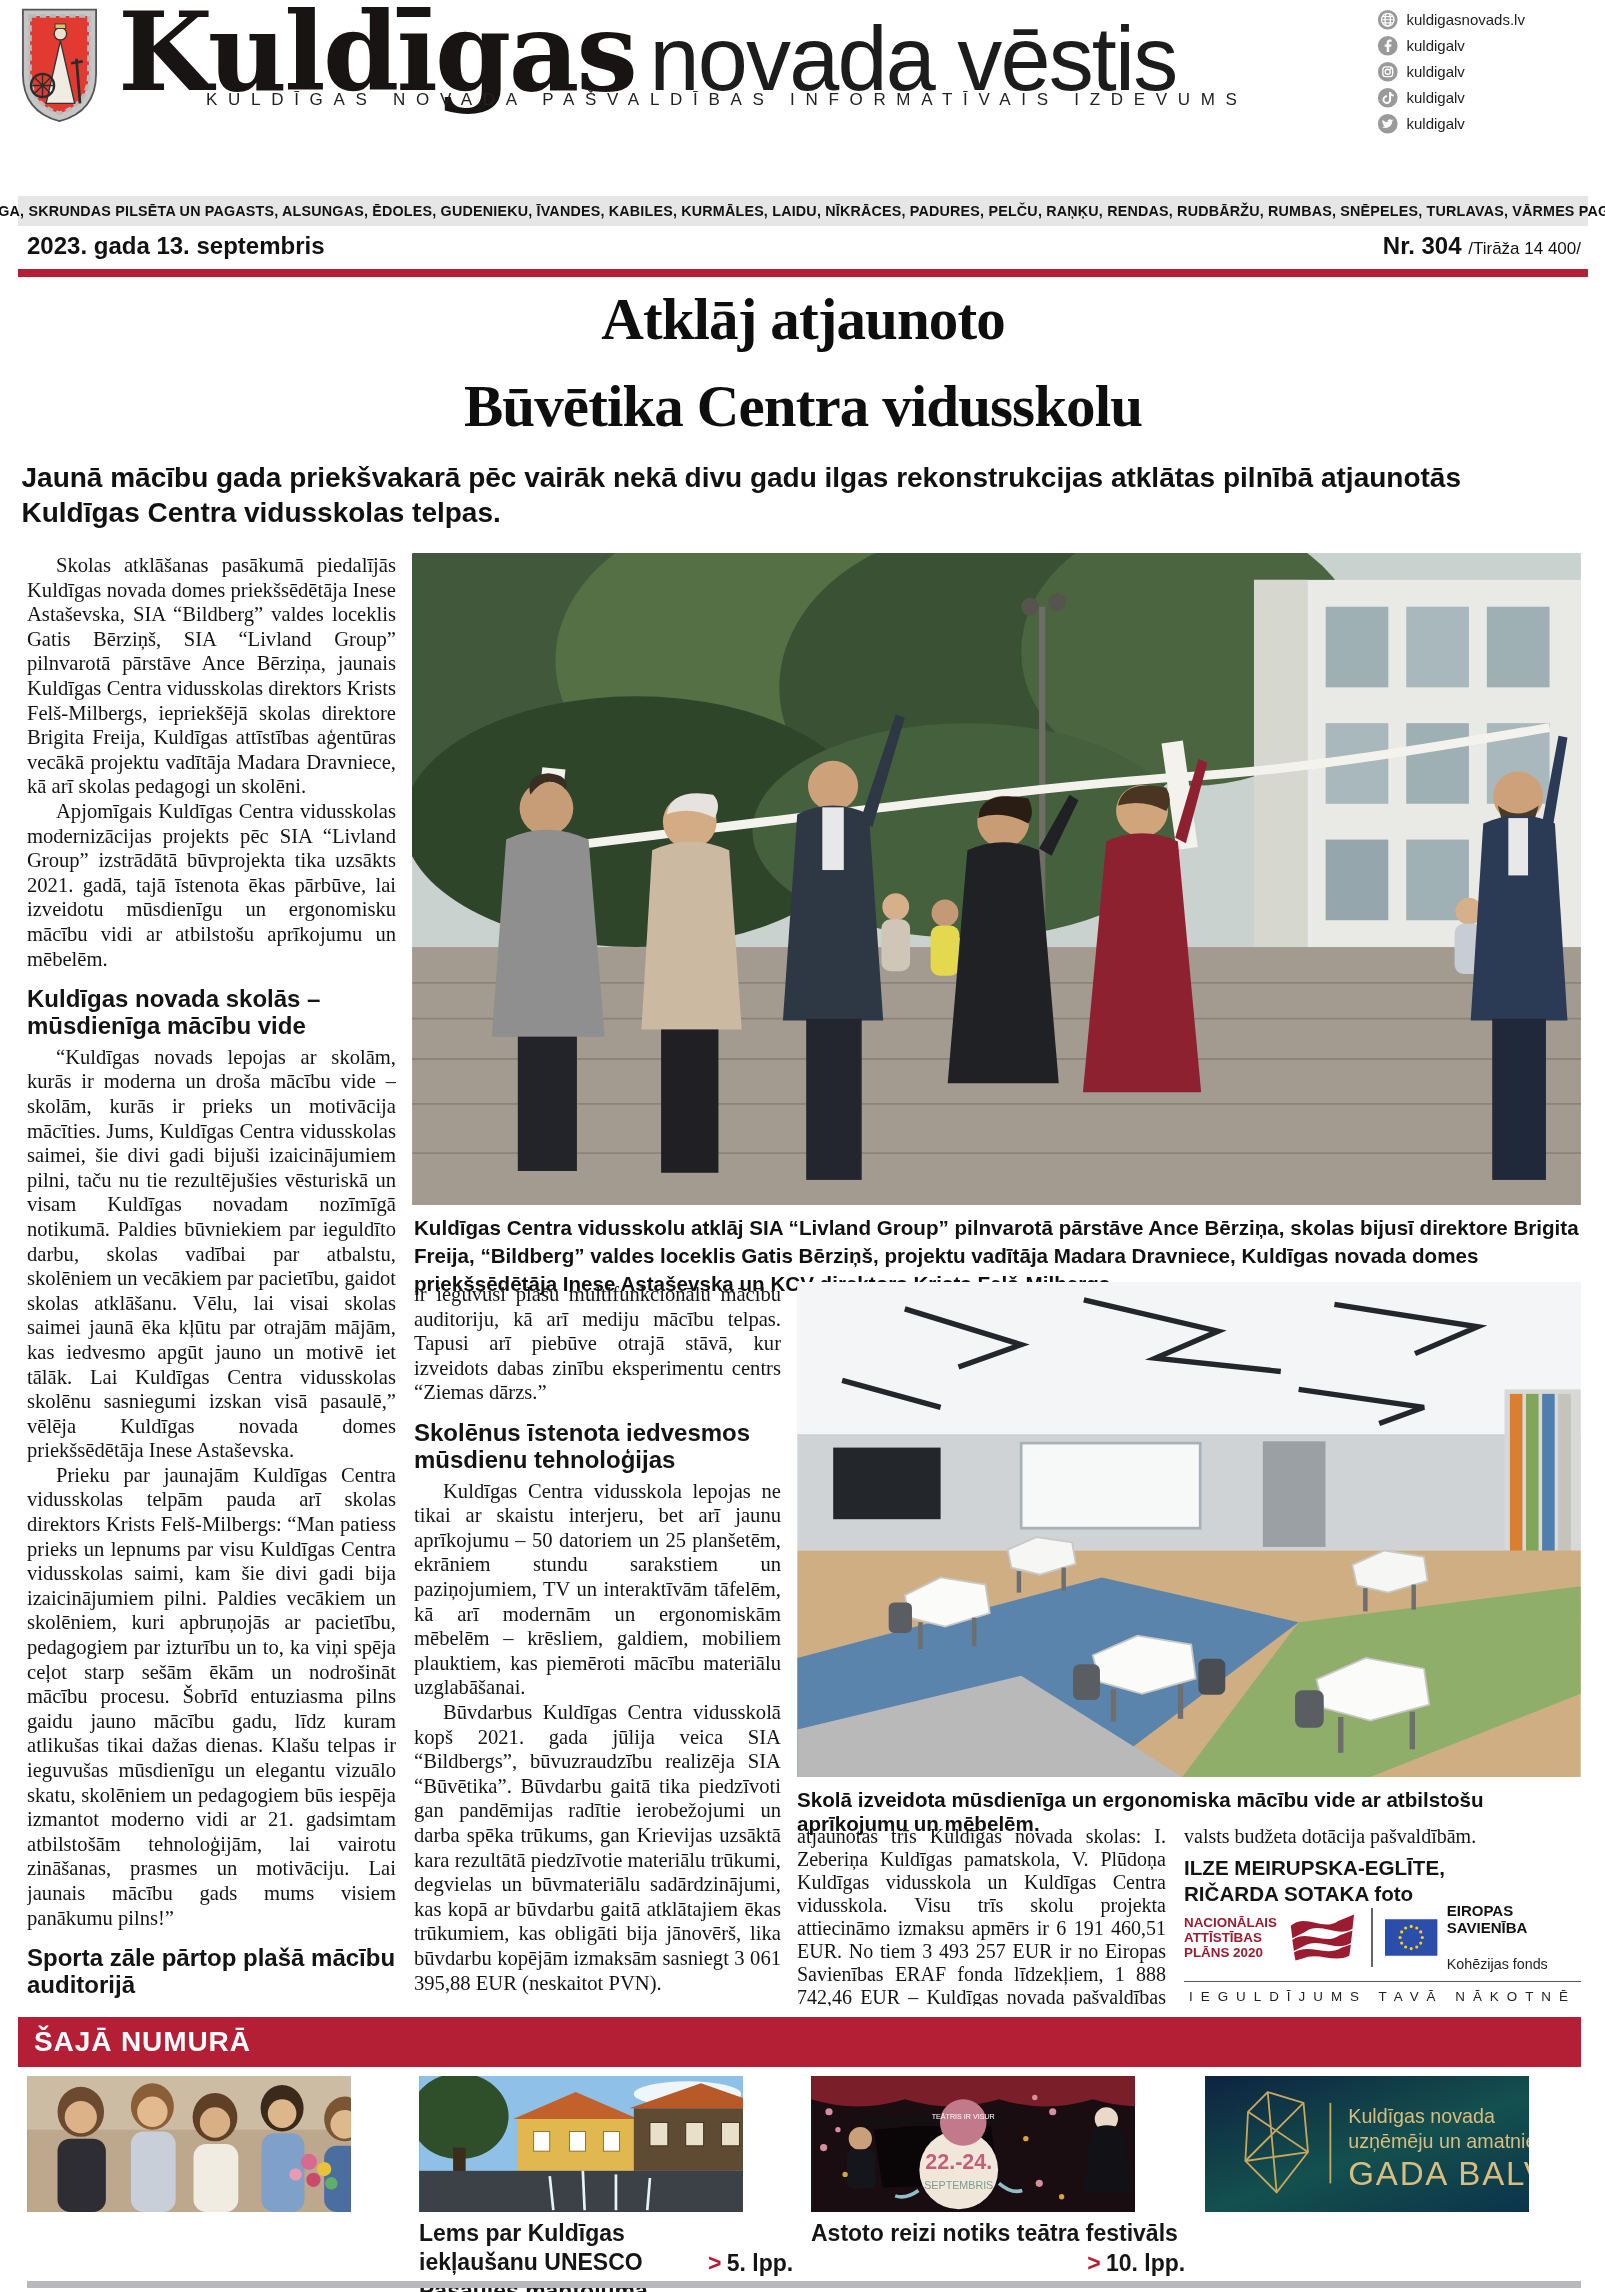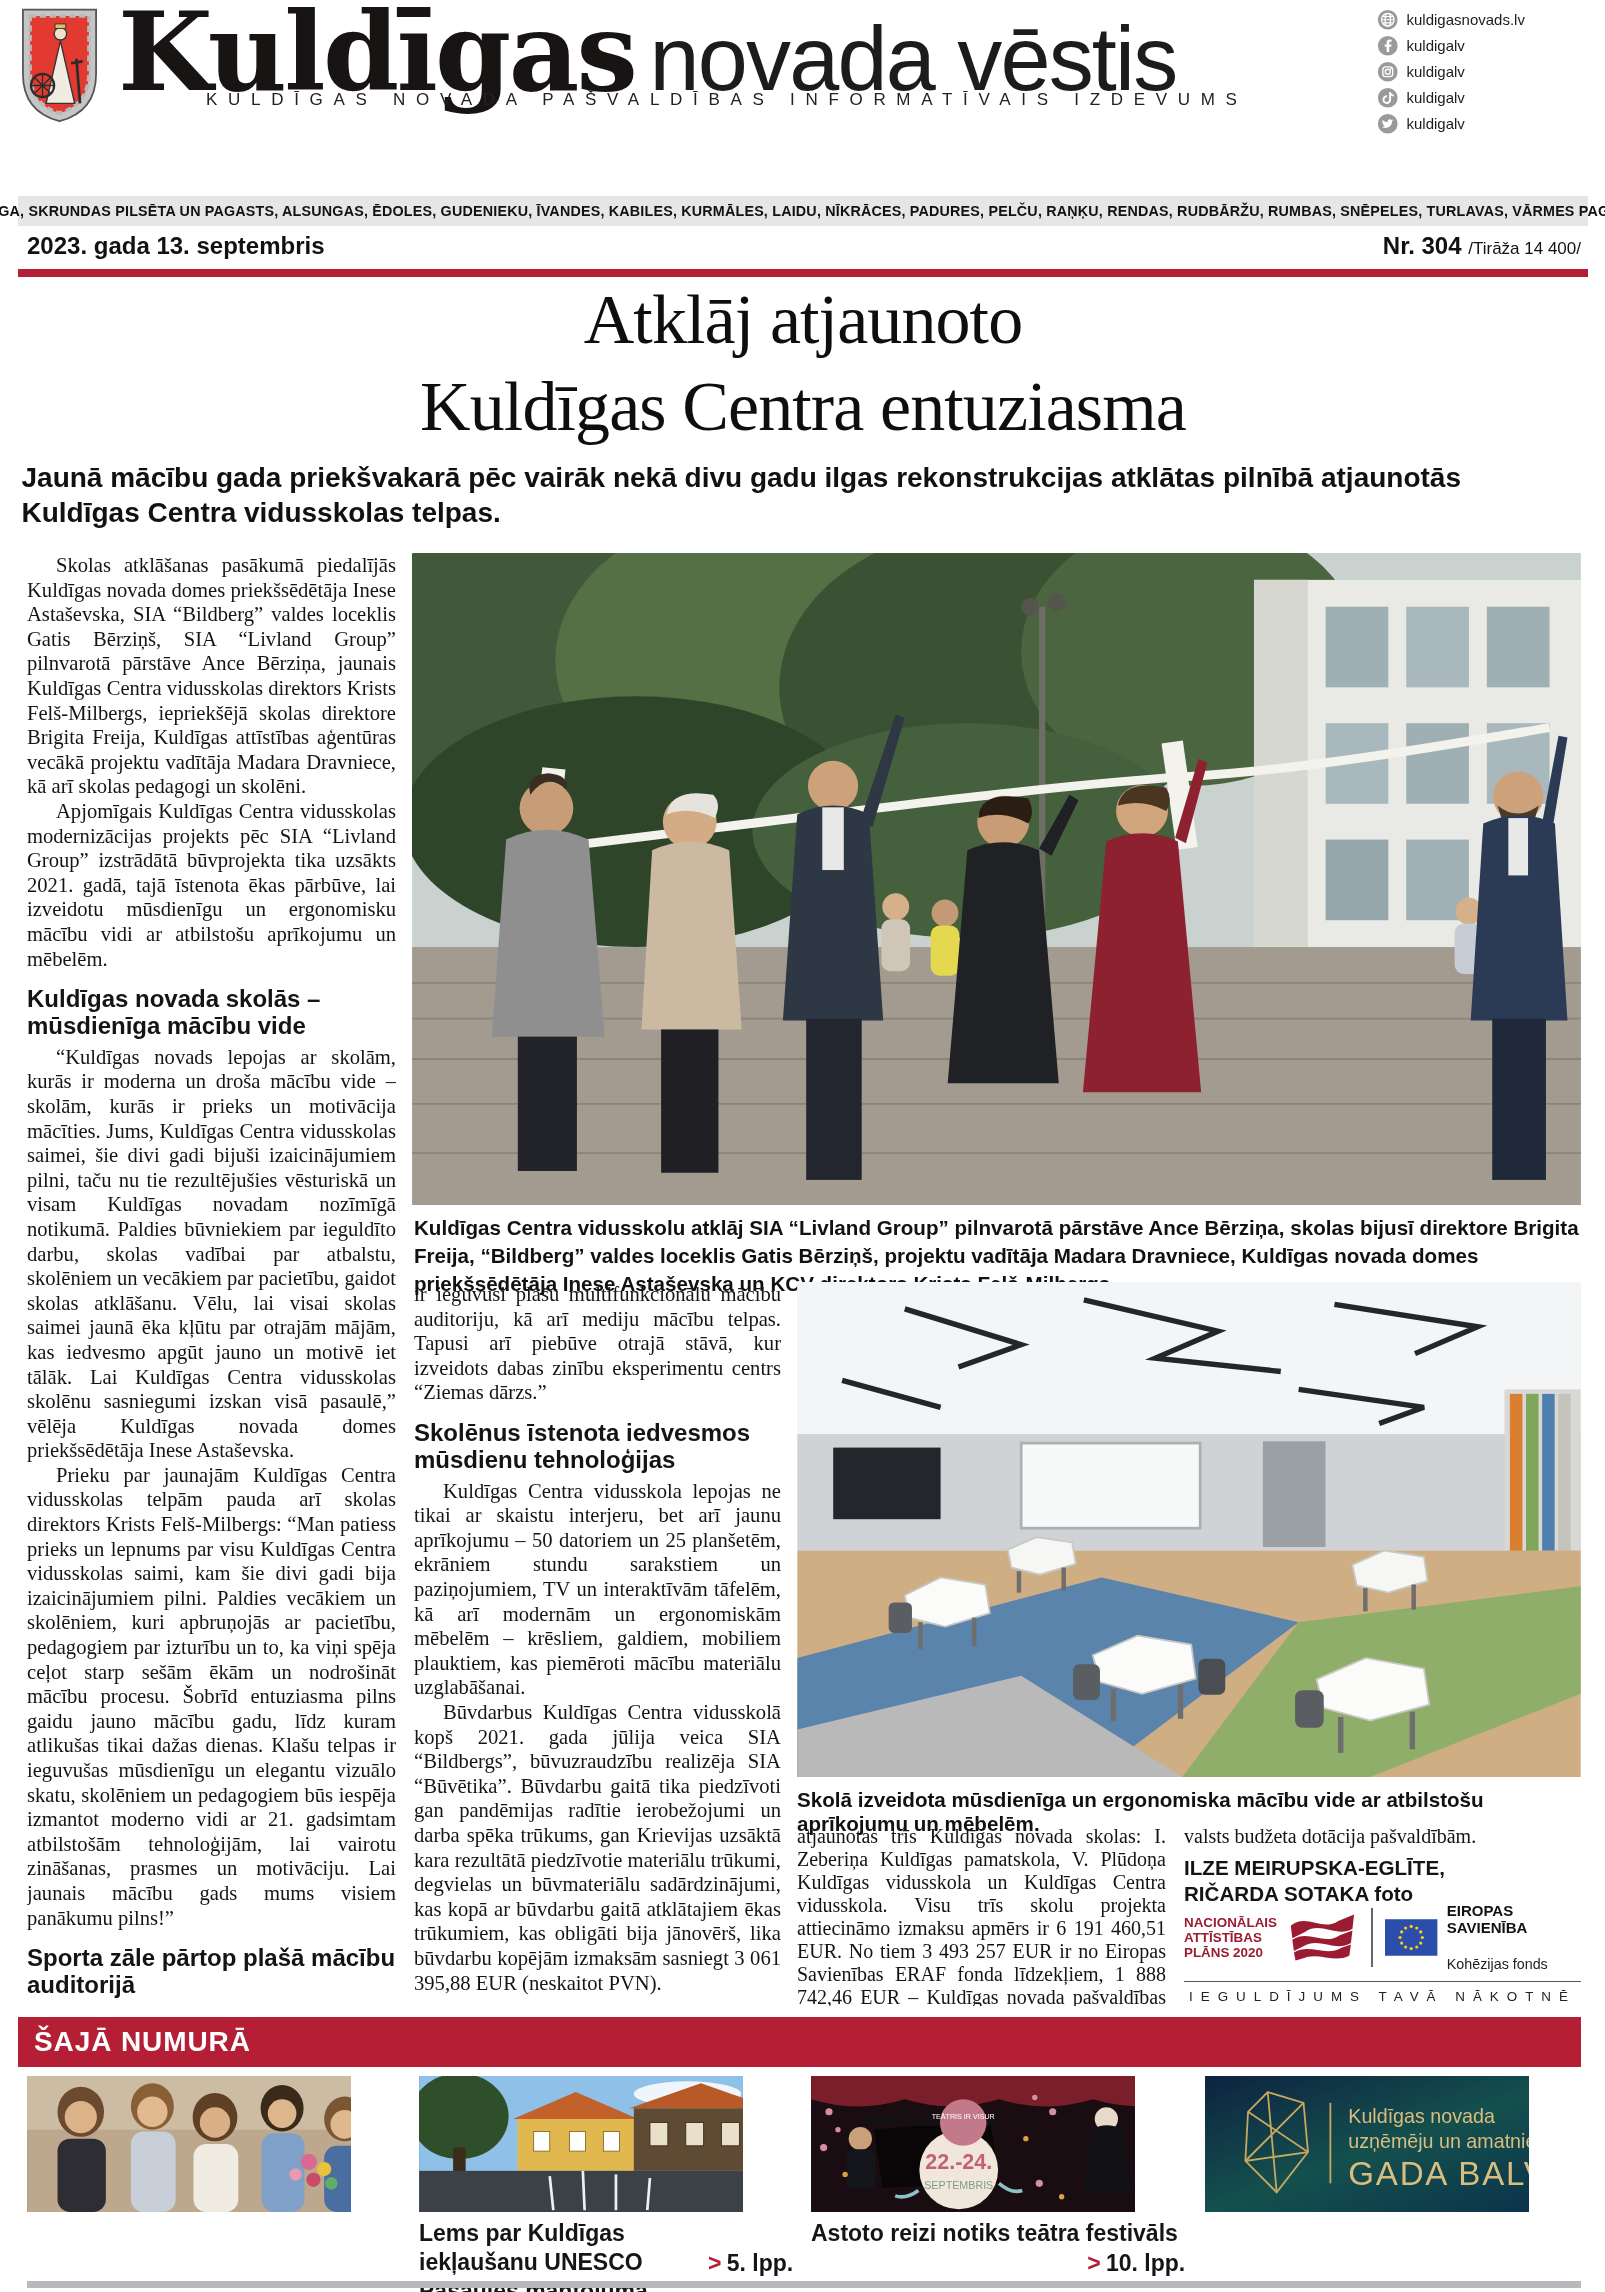--- a/index.html
+++ b/index.html
@@ -22,21 +22,21 @@
            font-family:"Liberation Sans",sans-serif;font-weight:bold;font-size:14.3px;letter-spacing:0.2px;
            color:#111;display:flex;align-items:center;justify-content:center;white-space:nowrap;}
   .daterow{position:absolute;left:27px;top:232px;width:1554px;height:30px;
            font-family:"Liberation Sans",sans-serif;font-size:24px;font-weight:bold;color:#111;}
   .issue-right{position:absolute;right:0;top:0;font-weight:bold;}
   .issue-right .tiraza{font-weight:normal;font-size:17px;}
   .redrule{position:absolute;left:18px;top:269px;width:1570px;height:8px;background:#b51f35;}
 
   
   .headline{position:absolute;left:0;top:276px;width:1606px;text-align:center;
-            font-family:"Liberation Serif",serif;font-weight:normal;font-size:70px;line-height:87px;
+            font-family:"Liberation Serif",serif;font-weight:bold;font-size:59px;line-height:87px;
             letter-spacing:-0.9px;color:#0e0e0e;}
   .lead{position:absolute;left:21.5px;top:460px;width:1563px;font-family:"Liberation Sans",sans-serif;
         font-weight:bold;font-size:28px;line-height:35px;color:#111;}
 
   
   .bodycol{position:absolute;font-size:20.6px;line-height:24.6px;text-align:justify;overflow:hidden;}
   .bodycol p{margin:0;text-indent:29px;}
   .bodycol p.noindent{text-indent:0;}
   .subhead{font-family:"Liberation Sans",sans-serif;font-weight:bold;font-size:24px;line-height:27px;
            margin:14.3px 0 5.4px 0;text-align:left;}
@@ -152,21 +152,21 @@
     <span>2023. gada 13. septembris</span>
     <span class="issue-right">
       <span>Nr. 304</span>
       <span class="tiraza">/Tirāža 14 400/</span>
     </span>
   </div>
   <div class="redrule"></div>
 
   <div class="headline">
     <div>Atklāj atjaunoto</div>
-    <div>Kuldīgas Centra entuziasma</div>
+    <div>Būvētika Centra vidusskolu</div>
   </div>
   <div class="lead">Jaunā mācību gada priekšvakarā pēc vairāk nekā divu gadu ilgas rekonstrukcijas atklātas pilnībā atjaunotās Kuldīgas Centra vidusskolas telpas.</div>
 
   <div class="bodycol col-a">
     <p>Skolas atklāšanas pasākumā piedalījās Kuldīgas novada domes priekšsēdētāja Inese Astaševska, SIA “Bildberg” valdes loceklis Gatis Bērziņš, SIA “Livland Group” pilnvarotā pārstāve Ance Bērziņa, jaunais Kuldīgas Centra vidusskolas direktors Krists Felš-Milbergs, iepriekšējā skolas direktore Brigita Freija, Kuldīgas attīstības aģentūras vecākā projektu vadītāja Madara Dravniece, kā arī skolas pedagogi un skolēni.</p>
     <p>Apjomīgais Kuldīgas Centra vidusskolas modernizācijas projekts pēc SIA “Livland Group” izstrādātā būvprojekta tika uzsākts 2021. gadā, tajā īstenota ēkas pārbūve, lai izveidotu mūsdienīgu un ergonomisku mācību vidi ar atbilstošu aprīkojumu un mēbelēm.</p>
     <div class="subhead">Kuldīgas novada skolās – mūsdienīga mācību vide</div>
     <p>“Kuldīgas novads lepojas ar skolām, kurās ir moderna un droša mācību vide – skolām, kurās ir prieks un motivācija mācīties. Jums, Kuldīgas Centra vidusskolas saimei, šie divi gadi bijuši izaicinājumiem pilni, taču nu tie rezultējušies vēsturiskā un visam Kuldīgas novadam nozīmīgā notikumā. Paldies būvniekiem par ieguldīto darbu, skolas vadībai par atbalstu, skolēniem un vecākiem par pacietību, gaidot skolas atklāšanu. Vēlu, lai visai skolas saimei jaunā ēka kļūtu par otrajām mājām, kas iedvesmo apgūt jauno un motivē iet tālāk. Lai Kuldīgas Centra vidusskolas skolēnu sasniegumi izskan visā pasaulē,” vēlēja Kuldīgas novada domes priekšsēdētāja Inese Astaševska.</p>
     <p>Prieku par jaunajām Kuldīgas Centra vidusskolas telpām pauda arī skolas direktors Krists Felš-Milbergs: “Man patiess prieks un lepnums par visu Kuldīgas Centra vidusskolas saimi, kam šie divi gadi bija izaicinājumiem pilni. Paldies vecākiem un skolēniem, kuri apbruņojās ar pacietību, pedagogiem par izturību un to, ka viņi spēja ceļot starp sešām ēkām un nodrošināt mācību procesu. Šobrīd entuziasma pilns gaidu jauno mācību gadu, līdz kuram atlikušas tikai dažas dienas. Klašu telpas ir ieguvušas mūsdienīgu un elegantu vizuālo skatu, skolēniem un pedagogiem būs iespēja izmantot moderno vidi ar 21. gadsimtam atbilstošām tehnoloģijām, lai vairotu zināšanas, prasmes un motivāciju. Lai jaunais mācību gads mums visiem panākumu pilns!”</p>
     <div class="subhead">Sporta zāle pārtop plašā mācību auditorijā</div>

